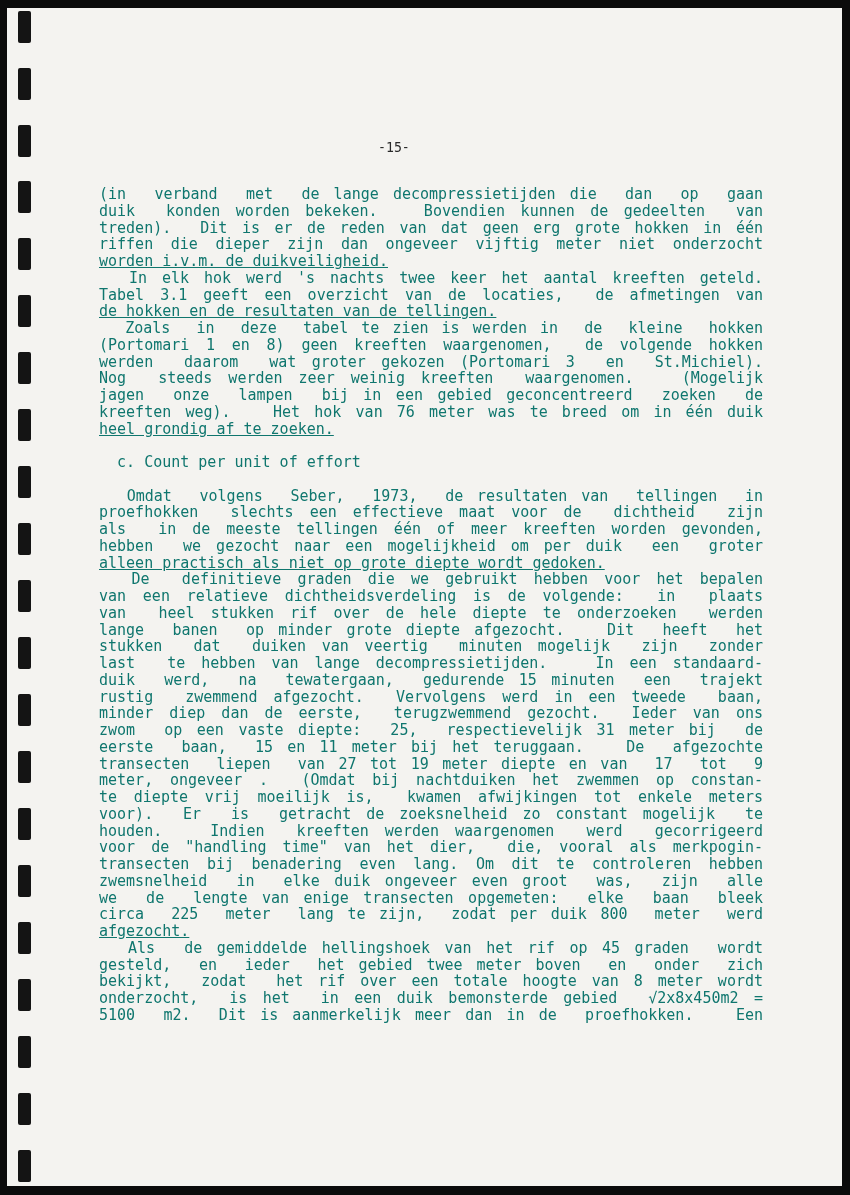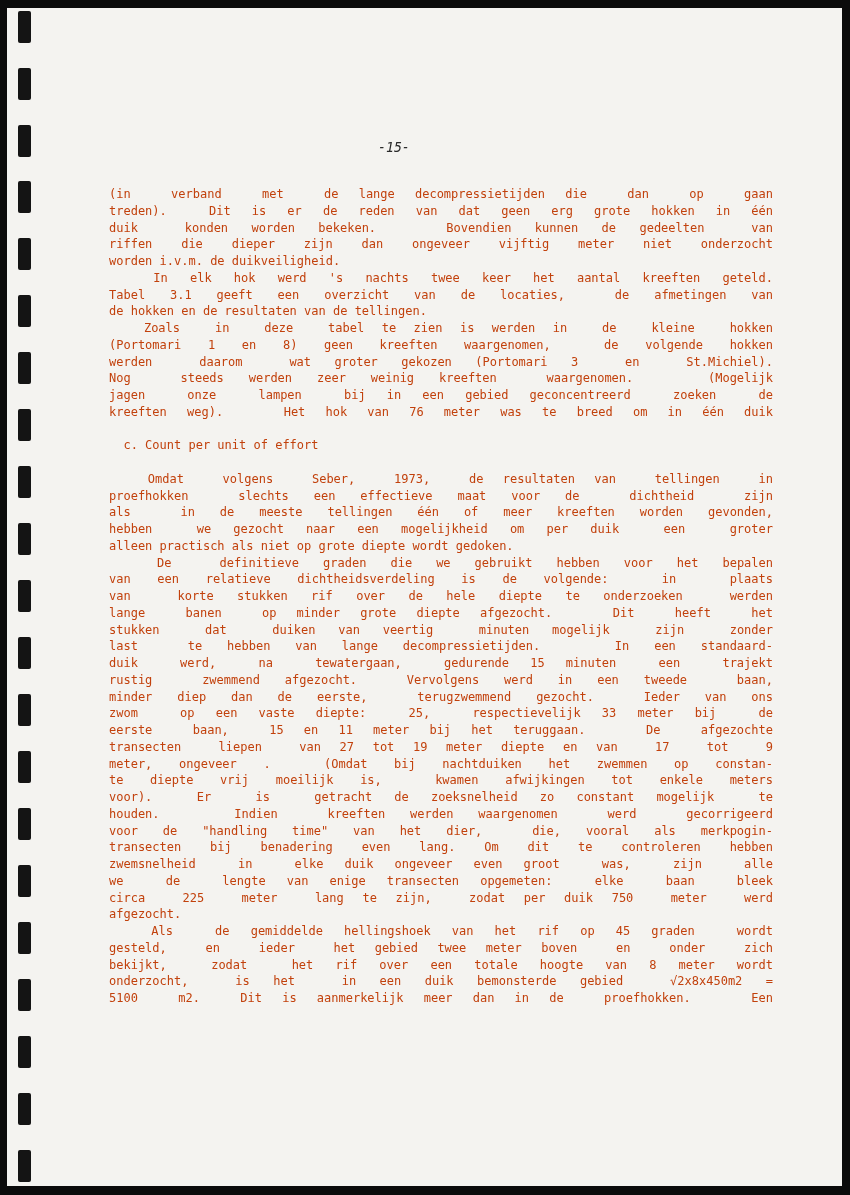--- a/index.html
+++ b/index.html
@@ -1,22 +1,22 @@
 <!DOCTYPE html>
 <html><head>
 <meta charset="utf-8">
 <style>
   html, body { margin:0; padding:0; }
   body { width:850px; height:1195px; background:#0b0b0b; position:relative; overflow:hidden; }
   .page { position:absolute; left:7px; top:8px; width:835px; height:1178px; background:#f4f3f0; }
   .mark { position:absolute; left:11px; width:13px; background:#141414; border-radius:2px; }
-  .pagenum { position:absolute; left:378px; top:140px; font-family:"DejaVu Sans Mono", monospace; font-size:13.2px; color:#2a2a2a;font-style:italic; }
-  .text { position:absolute; left:99px; top:186px; width:664px; font-family:"DejaVu Sans Mono", monospace; font-size:12px; line-height:16.75px; color:#c2410c;margin-left:10px; }
+  .pagenum { position:absolute; left:378px; top:140px; font-family:"DejaVu Sans Mono", monospace; font-size:13.2px; color:#2a2a2a; }
+  .text { position:absolute; left:99px; top:186px; width:664px; font-family:"DejaVu Sans Mono", monospace; font-size:15px; line-height:16.75px; color:#0f766e; }
   .line { white-space:pre; height:16.75px; text-align:justify; text-align-last:justify; }
-  .line.last { text-align-last:left; }
+  .line.last { text-align-last:left;text-decoration:underline; }
   .gap { height:16.75px; }
   .heading { white-space:pre; height:16.75px; }
 </style>
 </head>
 <body>
 
 <div class="page">
   <div class="mark" style="top:3px;height:32px"></div>
   <div class="mark" style="top:60px;height:32px"></div>
   <div class="mark" style="top:117px;height:32px"></div>
@@ -39,75 +39,76 @@
   <div class="mark" style="top:1085px;height:32px"></div>
   <div class="mark" style="top:1142px;height:32px"></div>
 </div>
 
 <div class="pagenum">-15-</div>
 
 <div class="text">
 
   <div>
     <div class="line">(in  verband  met  de lange decompressietijden die  dan  op  gaan</div>
+    <div class="line">duik  konden worden bekeken.   Bovendien kunnen de gedeelten  van</div>
     <div class="line">treden).  Dit is er de reden van dat geen erg grote hokken in één</div>
-    <div class="line">duik  konden worden bekeken.   Bovendien kunnen de gedeelten  van</div>
     <div class="line">riffen die dieper zijn dan ongeveer vijftig meter niet onderzocht</div>
     <div class="line last">worden i.v.m. de duikveiligheid.</div>
   </div>
 
   <div>
     <div class="line">  In elk hok werd 's nachts twee keer het aantal kreeften geteld.</div>
     <div class="line">Tabel 3.1 geeft een overzicht van de locaties,  de afmetingen van</div>
     <div class="line last">de hokken en de resultaten van de tellingen.</div>
   </div>
 
   <div>
     <div class="line">  Zoals  in  deze  tabel te zien is werden in  de  kleine  hokken</div>
     <div class="line">(Portomari 1 en 8) geen kreeften waargenomen,  de volgende hokken</div>
     <div class="line">werden  daarom  wat groter gekozen (Portomari 3  en  St.Michiel).</div>
     <div class="line">Nog  steeds werden zeer weinig kreeften  waargenomen.   (Mogelijk</div>
     <div class="line">jagen  onze  lampen  bij in een gebied geconcentreerd  zoeken  de</div>
     <div class="line">kreeften weg).   Het hok van 76 meter was te breed om in één duik</div>
+    <div class="line last">heel grondig af te zoeken.</div>
   </div>
 
   <div class="gap"></div>
   <div class="heading">  c. Count per unit of effort</div>
   <div class="gap"></div>
 
   <div>
     <div class="line">  Omdat  volgens  Seber,  1973,  de resultaten van  tellingen  in</div>
     <div class="line">proefhokken  slechts een effectieve maat voor de  dichtheid  zijn</div>
     <div class="line">als  in de meeste tellingen één of meer kreeften worden gevonden,</div>
     <div class="line">hebben  we gezocht naar een mogelijkheid om per duik  een  groter</div>
     <div class="line last">alleen practisch als niet op grote diepte wordt gedoken.</div>
   </div>
 
   <div>
     <div class="line">  De  definitieve graden die we gebruikt hebben voor het bepalen</div>
     <div class="line">van een relatieve dichtheidsverdeling is de volgende:  in  plaats</div>
-    <div class="line">van  korte stukken rif over de hele diepte te onderzoeken  werden</div>
+    <div class="line">van  heel stukken rif over de hele diepte te onderzoeken  werden</div>
     <div class="line">lange  banen  op minder grote diepte afgezocht.   Dit  heeft  het</div>
     <div class="line">stukken  dat  duiken van veertig  minuten mogelijk  zijn  zonder</div>
     <div class="line">last  te hebben van lange decompressietijden.   In een standaard-</div>
     <div class="line">duik  werd,  na  tewatergaan,  gedurende 15 minuten  een  trajekt</div>
     <div class="line">rustig  zwemmend afgezocht.  Vervolgens werd in een tweede  baan,</div>
     <div class="line">minder diep dan de eerste,  terugzwemmend gezocht.  Ieder van ons</div>
-    <div class="line">zwom  op een vaste diepte:  25,  respectievelijk 33 meter bij  de</div>
+    <div class="line">zwom  op een vaste diepte:  25,  respectievelijk 31 meter bij  de</div>
     <div class="line">eerste  baan,  15 en 11 meter bij het teruggaan.   De  afgezochte</div>
     <div class="line">transecten  liepen  van 27 tot 19 meter diepte en van  17  tot  9</div>
     <div class="line">meter, ongeveer .  (Omdat bij nachtduiken het zwemmen op constan-</div>
     <div class="line">te diepte vrij moeilijk is,  kwamen afwijkingen tot enkele meters</div>
     <div class="line">voor).  Er  is  getracht de zoeksnelheid zo constant mogelijk  te</div>
     <div class="line">houden.   Indien  kreeften werden waargenomen  werd  gecorrigeerd</div>
     <div class="line">voor de "handling time" van het dier,  die, vooral als merkpogin-</div>
     <div class="line">transecten bij benadering even lang. Om dit te controleren hebben</div>
     <div class="line">zwemsnelheid  in  elke duik ongeveer even groot  was,  zijn  alle</div>
     <div class="line">we  de  lengte van enige transecten opgemeten:  elke  baan  bleek</div>
-    <div class="line">circa  225  meter  lang te zijn,  zodat per duik 750  meter  werd</div>
+    <div class="line">circa  225  meter  lang te zijn,  zodat per duik 800  meter  werd</div>
     <div class="line last">afgezocht.</div>
   </div>
 
   <div>
     <div class="line">  Als  de gemiddelde hellingshoek van het rif op 45 graden  wordt</div>
     <div class="line">gesteld,  en  ieder  het gebied twee meter boven  en  onder  zich</div>
     <div class="line">bekijkt,  zodat  het rif over een totale hoogte van 8 meter wordt</div>
     <div class="line">onderzocht,  is het  in een duik bemonsterde gebied  √2x8x450m2 =</div>
     <div class="line">5100  m2.  Dit is aanmerkelijk meer dan in de  proefhokken.   Een</div>
   </div>

